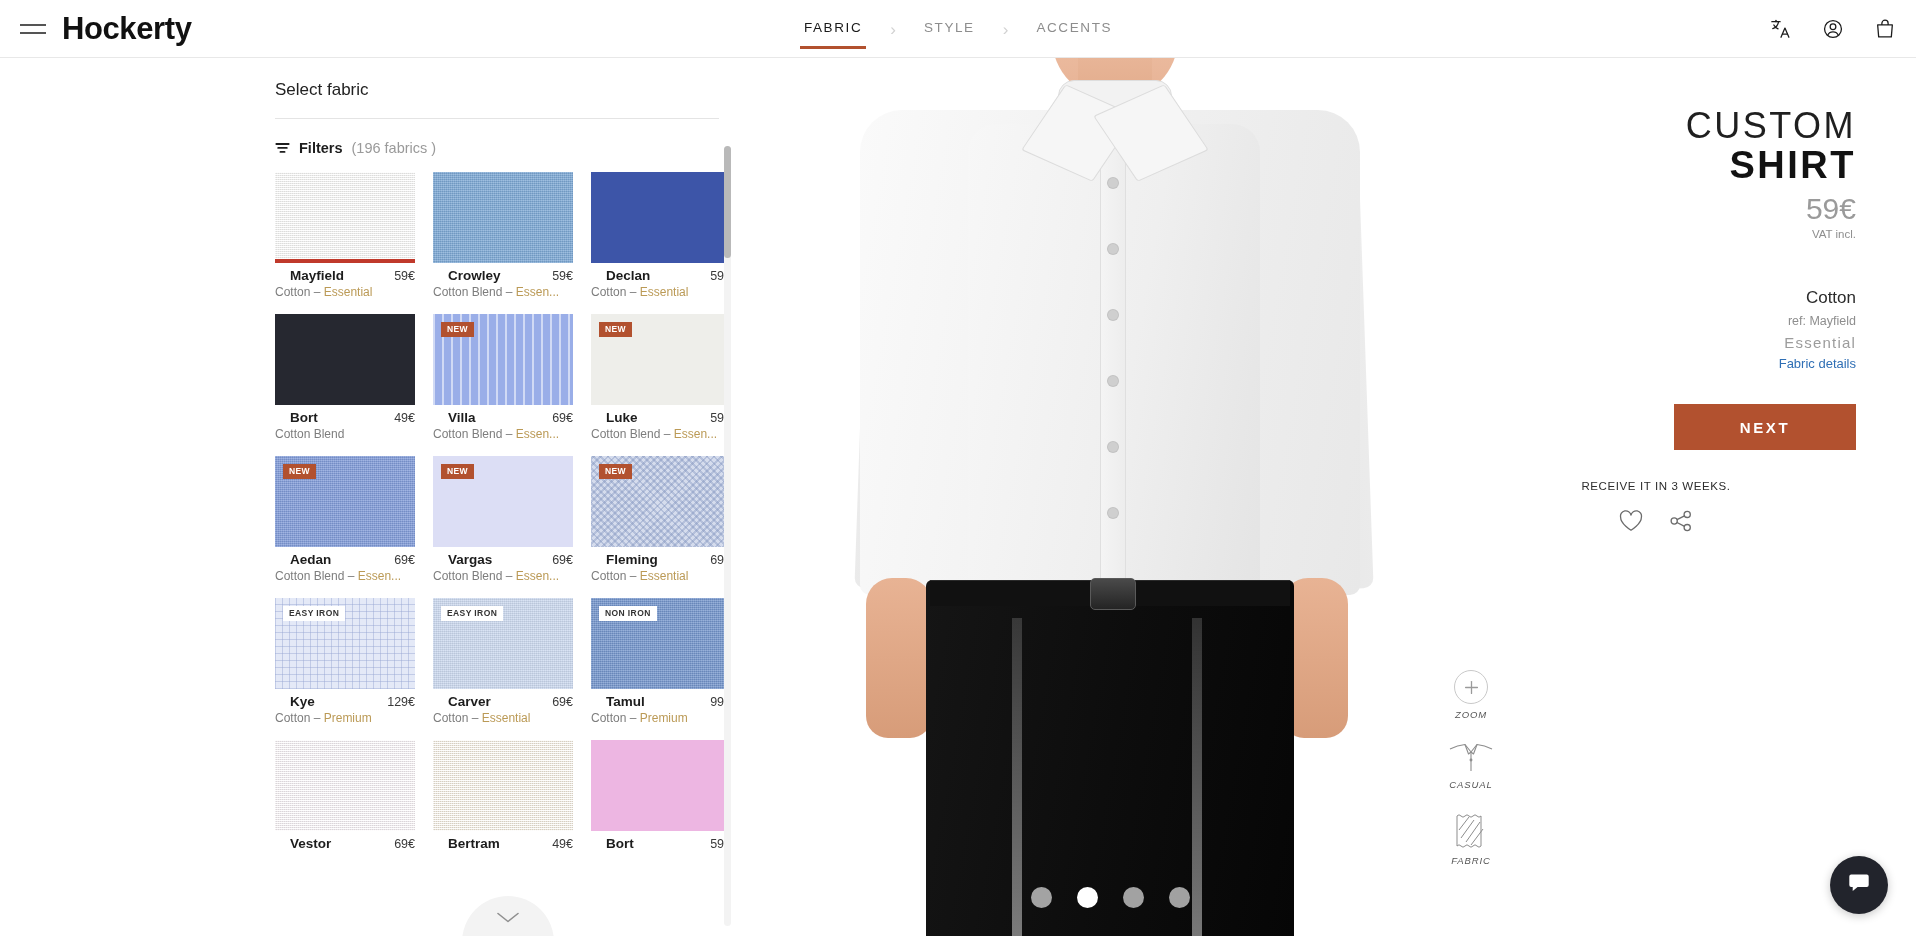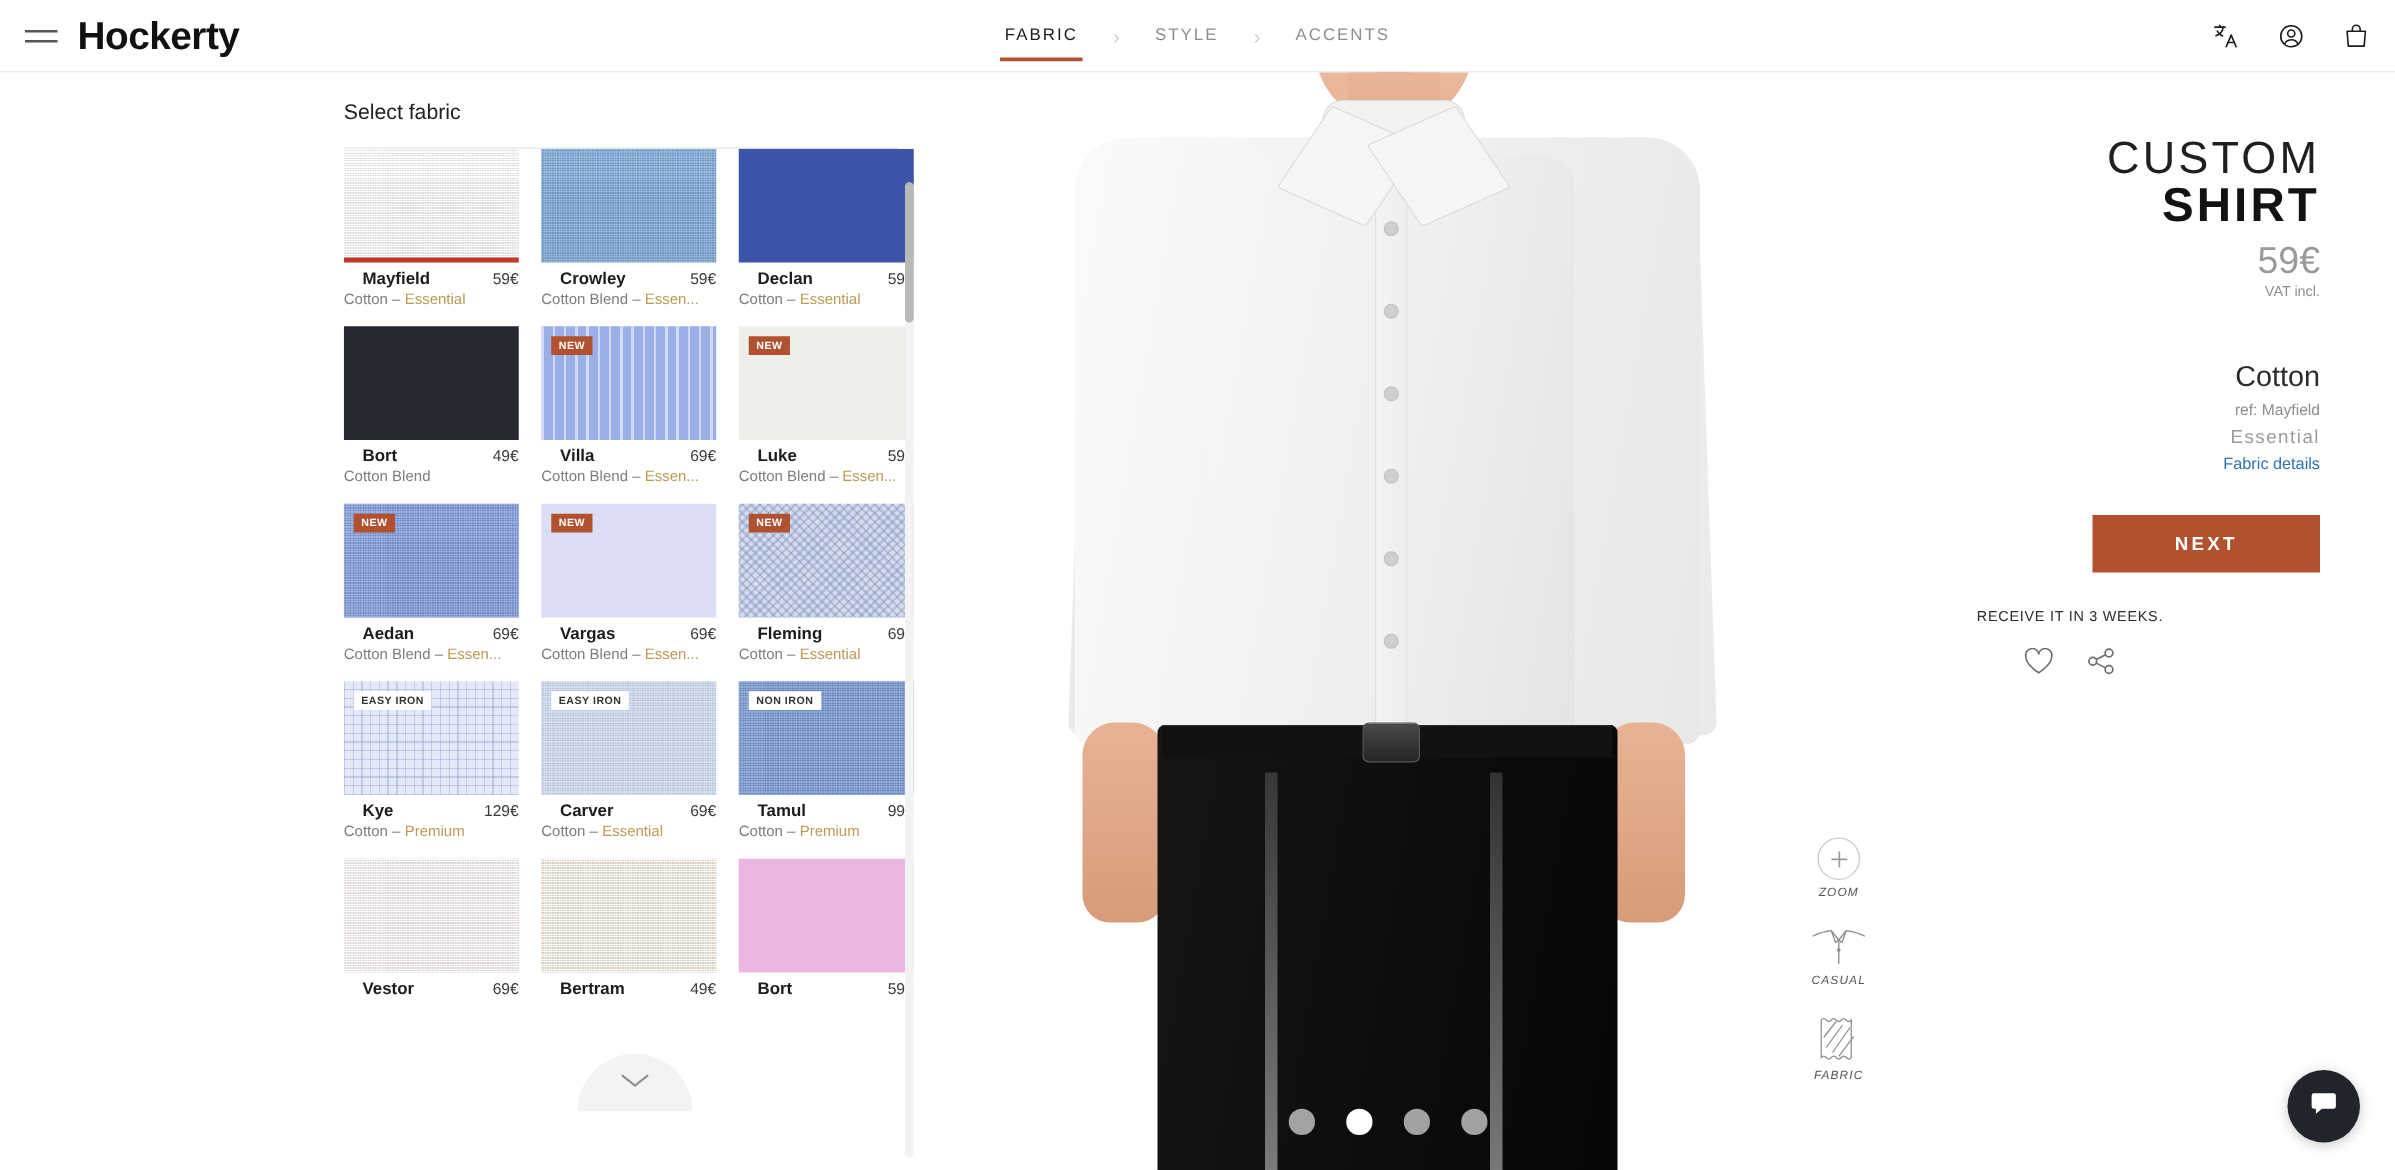--- a/index.html
+++ b/index.html
@@ -261,21 +261,21 @@
   }
   .rp-inner { padding: 48px 60px 0 0; text-align: right; }
   .title-custom {
     font-size: 36px; letter-spacing: 2.5px; color: #1f1f1f; font-weight: 300; line-height: 1.12;
   }
   .title-shirt {
     font-size: 38px; letter-spacing: 2.5px; color: #121212; font-weight: bold; line-height: 1.05;
   }
   .price { font-size: 30px; color: #9a9a9a; font-weight: 300; margin-top: 6px; line-height: 1.1; }
   .vat { font-size: 11.5px; color: #8e8e8e; margin-top: 3px; }
-  .mat-name { font-size: 23px; color: #2b2b2b; margin-top: 48px; font-weight: 400; }
+  .mat-name { font-size: 17px; color: #2b2b2b; margin-top: 48px; font-weight: 400; }
   .mat-ref { font-size: 12.5px; color: #8e8e8e; margin-top: 6px; }
   .mat-tier { font-size: 15px; color: #9c9c9c; letter-spacing: 1.2px; margin-top: 6px; }
   .fabric-link {
     font-size: 13px; color: #2f6fb5; margin-top: 5px; cursor: pointer; display: inline-block;
   }
   .next-btn {
     margin-top: 32px; width: 182px; height: 46px; background: #b2512f;
     color: #fff; font-size: 15px; letter-spacing: 2.6px; font-weight: bold;
     display: flex; align-items: center; justify-content: center;
     cursor: pointer; border: none; float: right;
@@ -343,20 +343,31 @@
         </svg>
       </div>
     </div>
   </div>
 
   <div class="left-panel">
     <div class="panel-inner">
       <div class="panel-title">Select fabric</div>
       <div class="panel-divider"></div>
 
+      <div class="filters-row">
+        <span>
+          <svg class="filter-icon" viewBox="0 0 16 16" fill="none" stroke="#1d1d1d" stroke-width="1.9" stroke-linecap="round">
+            <path d="M1.4 3.2h13.2"></path>
+              <path d="M3.4 7.4h9.2"></path>
+              <path d="M5.8 11.6h4.4"></path>
+          </svg>
+        </span>
+        <span class="filters-label">Filters</span>
+        <span class="filters-count">(196 fabrics )</span>
+      </div>
 
       <div class="grid-clip">
         <div class="grid" id="fabric-grid">
             <div class="fabric-card selected">
               <div class="swatch" style="background:#f2f2f0;background-image:repeating-linear-gradient(0deg,rgba(255,255,255,.9) 0 1px,rgba(180,180,180,.22) 1px 2px),repeating-linear-gradient(90deg,rgba(255,255,255,.7) 0 1px,rgba(180,180,180,.16) 1px 2px);"></div>
               <div class="f-name-row">
                 <span class="f-name">Mayfield</span>
                 <span class="f-price">59€</span>
               </div>
               <div class="f-desc">Cotton – <span class="tier">Essential</span></div>

